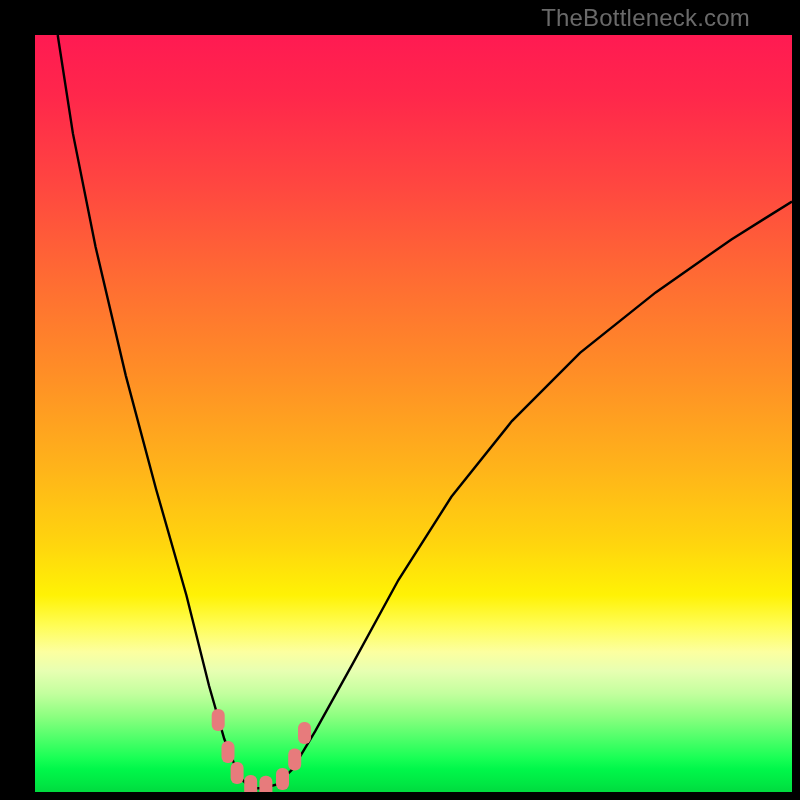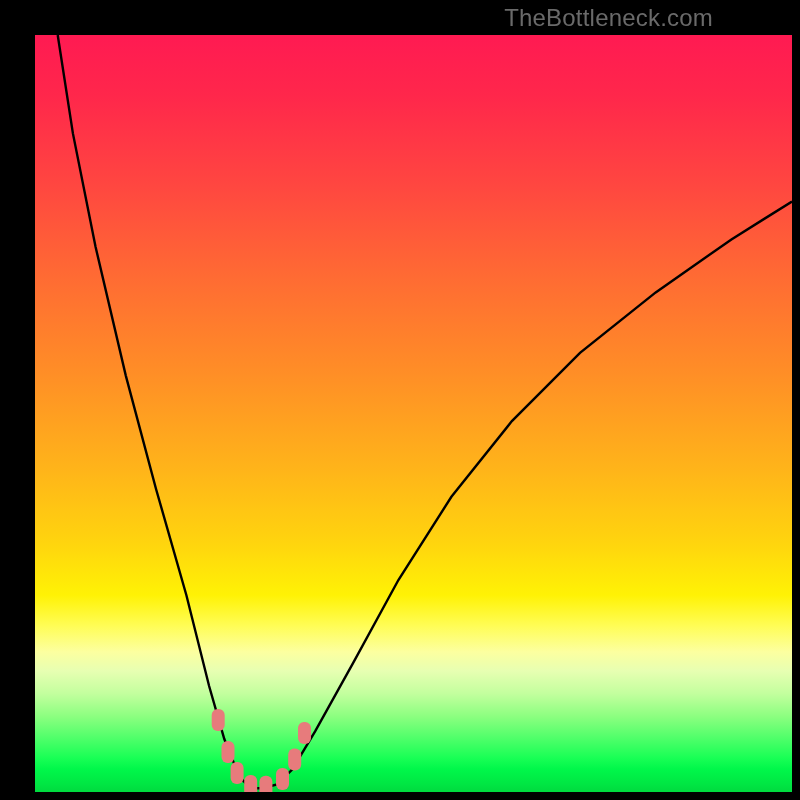--- a/index.html
+++ b/index.html
@@ -11,20 +11,21 @@
     overflow: hidden;
     font-family: Arial, Helvetica, sans-serif;
   }
   .frame {
     position: absolute;
     left: 0;
     top: 0;
     width: 721px;
     height: 800px;
     background: #000;
+    padding-left: 37px;
   }
   .plot-area {
     position: absolute;
     left: 35px;
     top: 35px;
     width: 757px;
     height: 757px;
     
     background: linear-gradient(to bottom,
       #ff1a52 0%,

